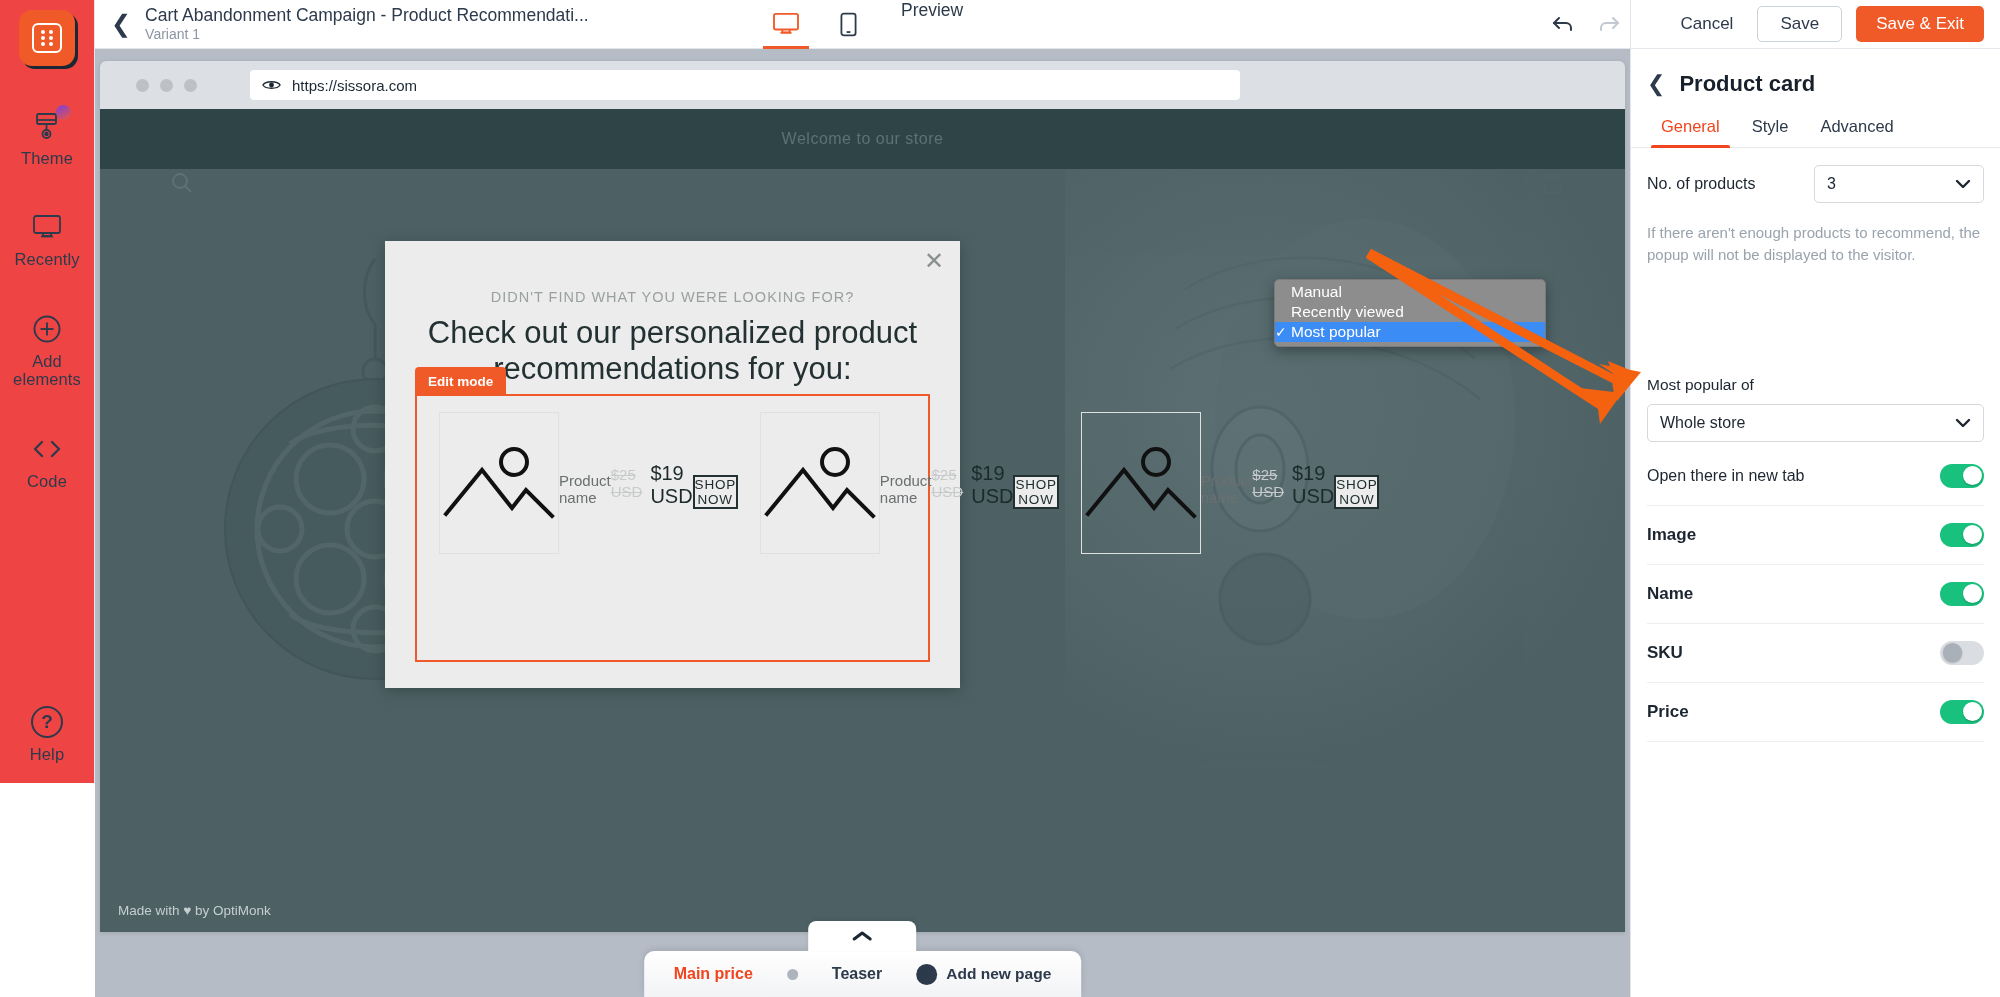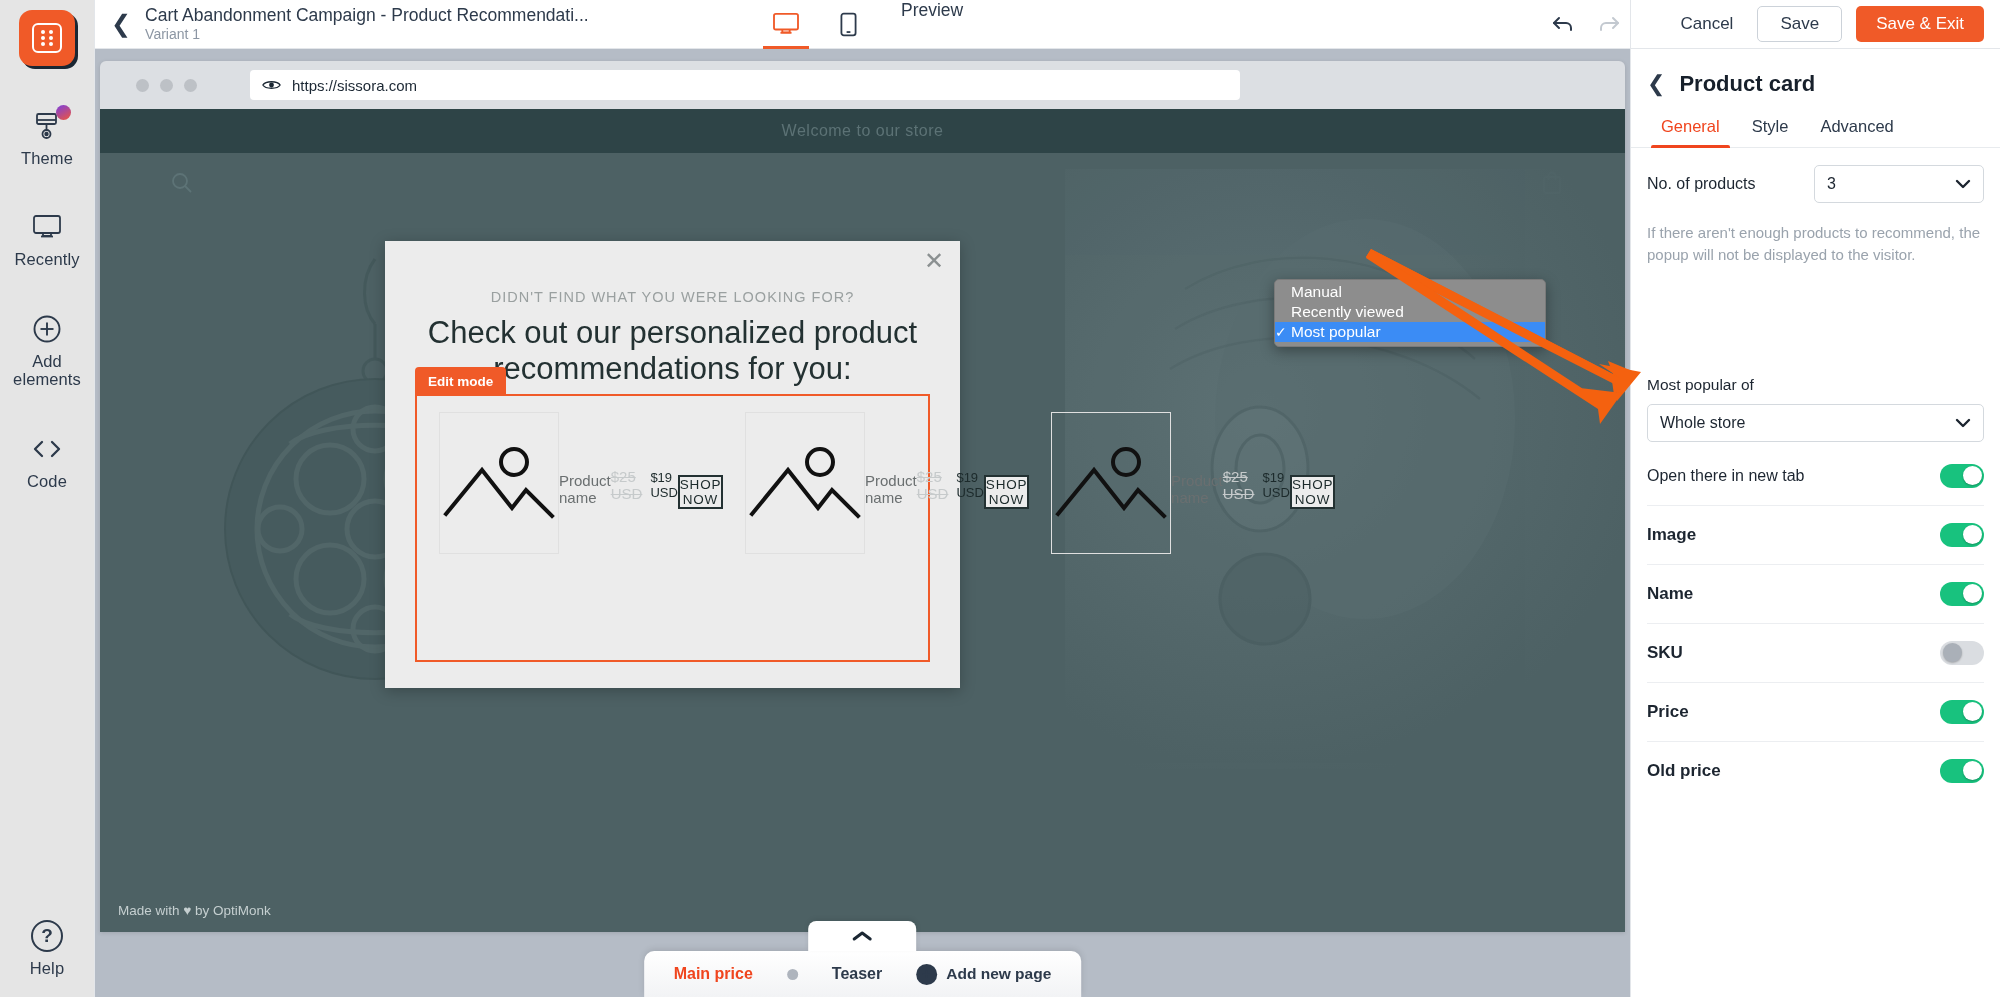--- a/index.html
+++ b/index.html
@@ -6,22 +6,22 @@
   html, body {
     width: 2000px; height: 997px;
     font-family: "Liberation Sans", sans-serif;
     background: #ffffff;
     overflow: hidden;
   }
   .app { position: relative; width: 2000px; height: 997px; display: flex; }
 
   
   .rail {
-    width: 95px; height: 997px;
-    background: #e5e5e5;
+    width: 95px; height: 783px;
+    background: #ef4444;
     border-right: 1px solid #e3e6ea;
     display: flex; flex-direction: column; align-items: center;
     flex: 0 0 95px;
   }
   .rail-logo {
     margin-top: 10px; width: 56px; height: 56px;
     border-radius: 13px;
     background: #f05a28;
     display: flex; align-items: center; justify-content: center;
     box-shadow: 3px 3px 0 0 #1b2733;
@@ -94,21 +94,21 @@
     margin-left: 53px; flex: 1 1 auto; height: 30px; background: #fff; border-radius: 4px;
     display: flex; align-items: center; padding: 12px 12px; max-width: 990px;
   }
   .url-text { font-size: 15px; color: #1b2733; margin-left: 11px; }
 
   .site {
     position: absolute; left: 0; right: 0; top: 48px; bottom: 0;
     background: #4d6164; overflow: hidden;
   }
   .site-header {
-    height: 44px; background: #2e4447; color: #5c7275;
+    height: 60px; background: #2e4447; color: #5c7275;
     display: flex; align-items: center; justify-content: center;
     font-size: 16px; letter-spacing: .5px;
   }
   .site-icons { position: absolute; top: 50px; left: 0; right: 0; height: 40px; }
   .site-icons .si { position: absolute; color: #5d7376; }
   .earring {
     position: absolute; left: 70px; top: 120px; width: 420px; height: 470px;
     opacity: .75;
   }
   .face {
@@ -149,21 +149,21 @@
   }
   .cards { display: flex; gap: 22px; padding: 16px 22px 0 22px; }
   .card { flex: 1 1 0; display: flex; flex-direction: row; align-items: center; }
   .card-img {
     width: 100%; height: 142px; border: 1px solid #e0e0e0;
     display: flex; align-items: center; justify-content: center;
   }
   .card-name { margin-top: 12px; font-size: 15px; color: #6a6f70; }
   .card-prices { margin-top: 4px; display: flex; align-items: baseline; gap: 8px; }
   .old-price { font-size: 15px; color: #c6cacb; text-decoration: line-through; }
-  .new-price { font-size: 13px; color: #1c2a2b; }
+  .new-price { font-size: 20px; color: #1c2a2b; }
   .shop-btn {
     margin-top: 17px; width: 100%; height: 34px; border: 2px solid #233132;
     background: #ececec; color: #1c2a2b; font-size: 13.5px; letter-spacing: .8px;
     display: flex; align-items: center; justify-content: center; cursor: pointer;
     font-family: "Liberation Sans", sans-serif;
   }
 
   
   .pagebar {
     position: absolute; left: 50%; transform: translateX(-50%); bottom: 0;
@@ -639,26 +639,20 @@
       <div class="divider"></div>
 
       <div class="row">
         <span class="row-label bold">Price</span>
         <span class="toggle on">
             <span class="knob"></span>
           </span>
       </div>
       <div class="divider"></div>
 
-      <div class="row">
-        <span class="row-label bold">Old price</span>
-        <span class="toggle on">
-            <span class="knob"></span>
-          </span>
-      </div>
 
     </div>
   </div>
 
   <div class="dropdown">
     <div class="dd-item">
       <span class="check"></span>
       <span>Manual</span>
     </div>
     <div class="dd-item">

